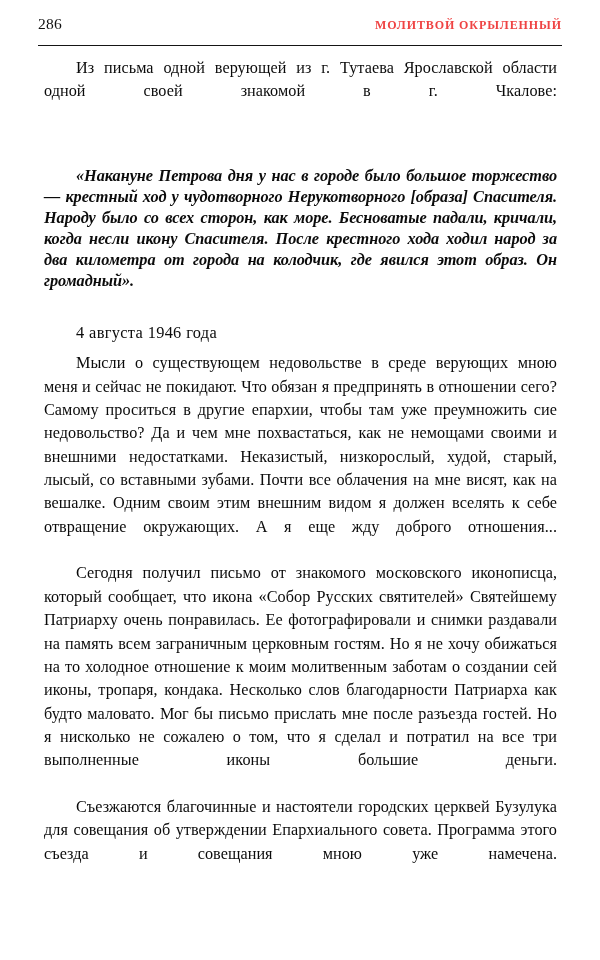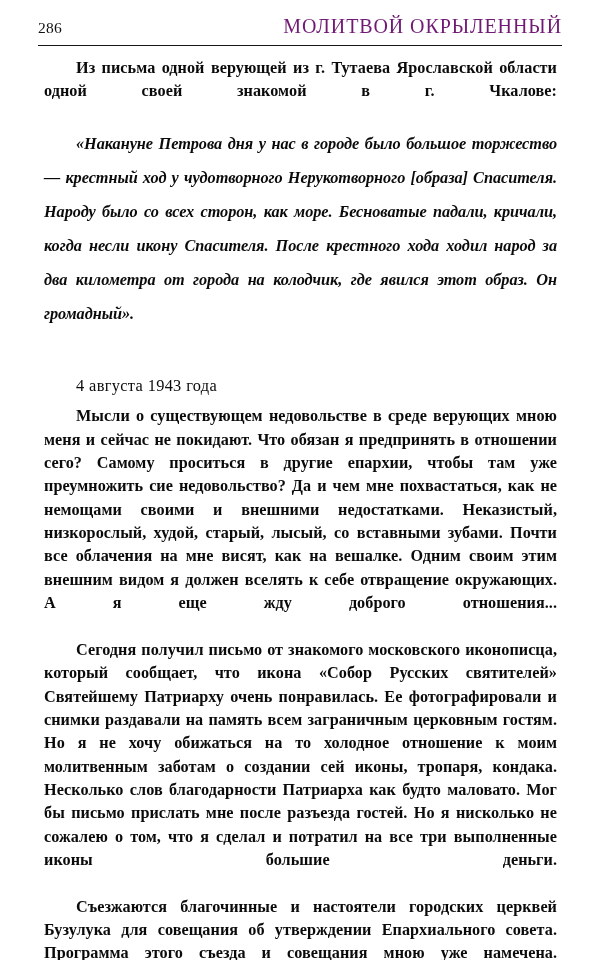--- a/index.html
+++ b/index.html
@@ -36,24 +36,24 @@
   }
   .folio {
     font-family: "Liberation Serif", "DejaVu Serif", serif;
     font-size: 15.5px;
     letter-spacing: 0.2px;
     color: #111;
     line-height: 1;
   }
   .running-head {
     font-family: "Liberation Serif", "DejaVu Serif", serif;
-    font-weight: normal;
-    font-size: 20px;
+    font-weight: bold;
+    font-size: 12px;
     letter-spacing: 0.9px;
-    color: #701a75;
+    color: #ef4444;
     line-height: 1;
     white-space: nowrap;
   }
   .header-rule {
     position: absolute;
     left: 38px;
     width: 524px;
     top: 45px;
     height: 0;
     border-top: 1.6px solid #151515;
@@ -74,31 +74,32 @@
     text-indent: 32px;
     font-size: 16.4px;
     line-height: 23.35px;
     letter-spacing: 0.05px;
     word-spacing: 0.2px;
     hyphens: manual;
   }
 
   p.body {
     font-family: "Liberation Serif", "DejaVu Serif", serif;
-    font-weight: bold;
+    font-weight: normal;
     font-size: 16.2px;
   }
 
   p.quote {
     font-family: "Liberation Serif", "DejaVu Serif", serif;
     font-style: italic;
     font-weight: bold;
     font-size: 16.3px;
-    line-height: 34px;
+    line-height: 21px;
     letter-spacing: -0.05px;
+    margin-top: 38px;
   }
 
   p.dateline {
     font-family: "Liberation Serif", "DejaVu Serif", serif;
     font-size: 16.4px;
     font-weight: normal;
     text-align: left;
     text-indent: 32px;
     letter-spacing: 0.3px;
   }
@@ -125,21 +126,21 @@
   </div>
 
   <div class="header-rule"></div>
 
   <div class="textblock">
 
     <p class="body">Из письма одной верующей из г. Тутаева Ярославской области одной своей знакомой в г. Чкалове:</p>
 
     <p class="quote">«Накануне Петрова дня у нас в городе было большое торжество — крестный ход у чудотворного Нерукотворного [образа] Спасителя. Народу было со всех сторон, как море. Бесноватые падали, кричали, когда несли икону Спасителя. После крестного хода ходил народ за два километра от города на колодчик, где явился этот образ. Он громадный».</p>
 
-    <p class="dateline gap-before-date">4 августа 1943 года</p>
+    <p class="dateline gap-before-date">4 августа 1946 года</p>
 
     <p class="body gap-after-date">Мысли о существующем недовольстве в среде верующих мною меня и сейчас не покидают. Что обязан я предпринять в отношении сего? Самому проситься в другие епархии, чтобы там уже преумножить сие недовольство? Да и чем мне похвастаться, как не немощами своими и внешними недостатками. Неказистый, низкорослый, худой, старый, лысый, со вставными зубами. Почти все облачения на мне висят, как на вешалке. Одним своим этим внешним видом я должен вселять к себе отвращение окружающих. А я еще жду доброго отношения...</p>
 
     <p class="body">Сегодня получил письмо от знакомого московского иконописца, который сообщает, что икона «Собор Русских святителей» Святейшему Патриарху очень понравилась. Ее фотографировали и снимки раздавали на память всем заграничным церковным гостям. Но я не хочу обижаться на то холодное отношение к моим молитвенным заботам о создании сей иконы, тропаря, кондака. Несколько слов благодарности Патриарха как будто маловато. Мог бы письмо прислать мне после разъезда гостей. Но я нисколько не сожалею о том, что я сделал и потратил на все три выполненные иконы большие деньги.</p>
 
 
     <p class="body">Съезжаются благочинные и настоятели городских церквей Бузулука для совещания об утверждении Епархиального совета. Программа этого съезда и совещания мною уже намечена.</p>
 
   </div>
 </div>

